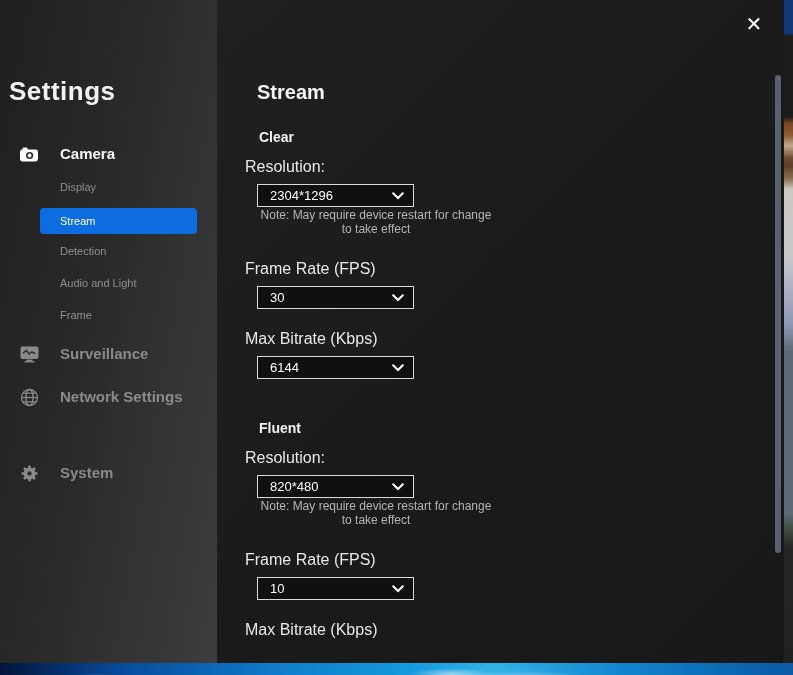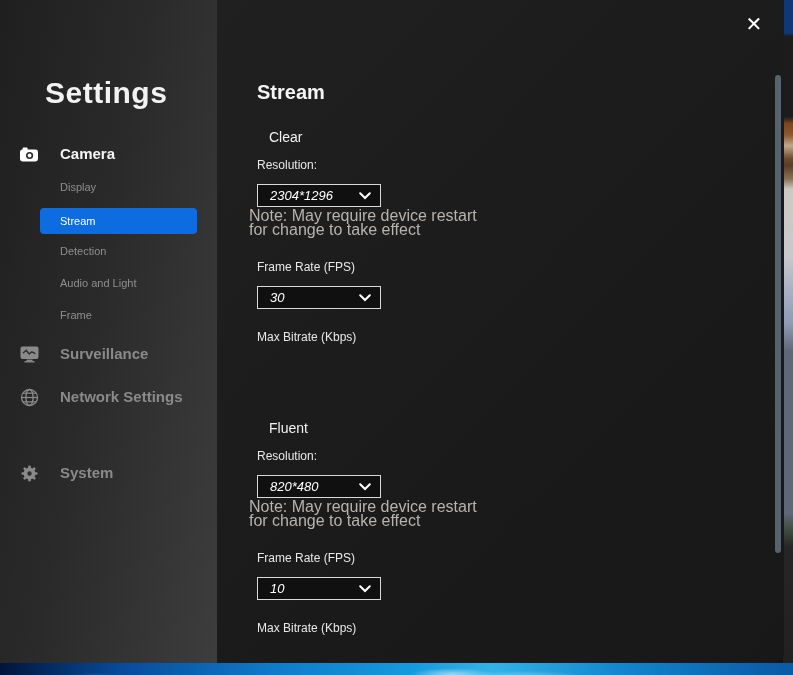--- a/index.html
+++ b/index.html
@@ -32,22 +32,22 @@
       radial-gradient(50px 8px at 12% 130%, rgba(120,200,255,.35), rgba(255,255,255,0) 70%),
       linear-gradient(90deg,#02153a 0%,#074a9b 15%,#0f7ccb 35%,#159ade 52%,#31b3e8 62%,#1286cf 78%,#0b62ad 95%,#0a5aa4 100%);
   }
   .dialog { position:absolute; left:0; top:0; width:784px; height:663px; }
   
   .sidebar {
     position:absolute; left:0; top:0; width:217px; height:663px;
     background:linear-gradient(100deg,#1f1f1f 0%,#2a2a2a 45%,#3d3d3d 100%);
   }
   .sidebar h1 {
-    position:absolute; left:9px; top:76px; font-size:30px; font-weight:bold;
-    color:#f2f2f2; letter-spacing:.5px;margin-left:36px;
+    position:absolute; left:9px; top:76px; font-size:26px; font-weight:bold;
+    color:#f2f2f2; letter-spacing:.5px;
   }
   .nav-row { position:absolute; left:0; width:217px; height:22px; cursor:pointer; }
   .nav-row .icon { position:absolute; left:19px; top:1px; width:20px; height:20px; display:flex; align-items:center; justify-content:center; }
   .nav-row .nav-label { position:absolute; left:60px; top:2px; font-size:15px; font-weight:bold; color:#8a8a8a; }
   .nav-row .nav-label.active { color:#f5f5f5; }
   .sub {
     position:absolute; left:60px; width:137px; font-size:11px; color:#8f8f8f; cursor:pointer;
   }
   .sub.selected {
     left:40px; width:157px; height:26px; background:#0d6ce0; border-radius:4px;
@@ -61,29 +61,29 @@
   }
   .close {
     position:absolute; left:524px; top:11px; width:26px; height:26px;
     background:transparent; border:none; color:#fff; font-size:20px; line-height:26px;
     text-align:center; cursor:pointer; padding:0;
   }
   .panel-title {
     position:absolute; left:40px; top:81px; font-size:20px; font-weight:bold; color:#f5f5f5;
   }
   .sec-heading {
-    position:absolute; left:52px; font-size:14px; font-weight:normal; color:#f2f2f2;
-  }
-  .flabel { position:absolute; left:40px; font-size:12px; color:#e8e8e8; }
+    position:absolute; left:42px; font-size:14px; font-weight:bold; color:#f2f2f2;
+  }
+  .flabel { position:absolute; left:28px; font-size:16px; color:#e8e8e8; }
   .note {
-    position:absolute; left:32px; width:238px; font-size:16px; line-height:13.5px; color:#b8b3ae;
+    position:absolute; left:40px; width:238px; font-size:12px; line-height:13.5px; color:#b8b3ae;text-align:center;
   }
   .select {
-    position:absolute; left:40px; width:124px; height:23px;
-    border:1px solid #d9d9d9; background:#101010; cursor:pointer;font-style:italic;
+    position:absolute; left:40px; width:157px; height:23px;
+    border:1px solid #d9d9d9; background:#101010; cursor:pointer;
   }
   .select .select-value {
     position:absolute; left:12px; top:3px; font-size:13px; color:#ffffff;
   }
   .select .chev { position:absolute; right:9px; top:7px; }
   .scroll-thumb {
     position:absolute; left:558px; top:75px; width:6px; height:478px;
     background:#58626f; border-radius:3px; cursor:pointer;
   }
 </style>
@@ -181,20 +181,26 @@
 
       <div class="flabel" style="top:260px">Frame Rate (FPS)</div>
       <div class="select" style="top:286px">
         <span class="select-value">30</span>
         <svg class="chev" width="12" height="8" viewBox="0 0 12 8">
             <path d="M1.2 1.2L6 6l4.8-4.8" fill="none" stroke="#ffffff" stroke-width="2" stroke-linecap="round"></path>
           </svg>
       </div>
 
       <div class="flabel" style="top:330px">Max Bitrate (Kbps)</div>
+      <div class="select" style="top:356px">
+        <span class="select-value">6144</span>
+        <svg class="chev" width="12" height="8" viewBox="0 0 12 8">
+            <path d="M1.2 1.2L6 6l4.8-4.8" fill="none" stroke="#ffffff" stroke-width="2" stroke-linecap="round"></path>
+          </svg>
+      </div>
 
       <h3 class="sec-heading" style="top:420px">Fluent</h3>
 
       <div class="flabel" style="top:449px">Resolution:</div>
       <div class="select" style="top:475px">
         <span class="select-value">820*480</span>
         <svg class="chev" width="12" height="8" viewBox="0 0 12 8">
             <path d="M1.2 1.2L6 6l4.8-4.8" fill="none" stroke="#ffffff" stroke-width="2" stroke-linecap="round"></path>
           </svg>
       </div>

